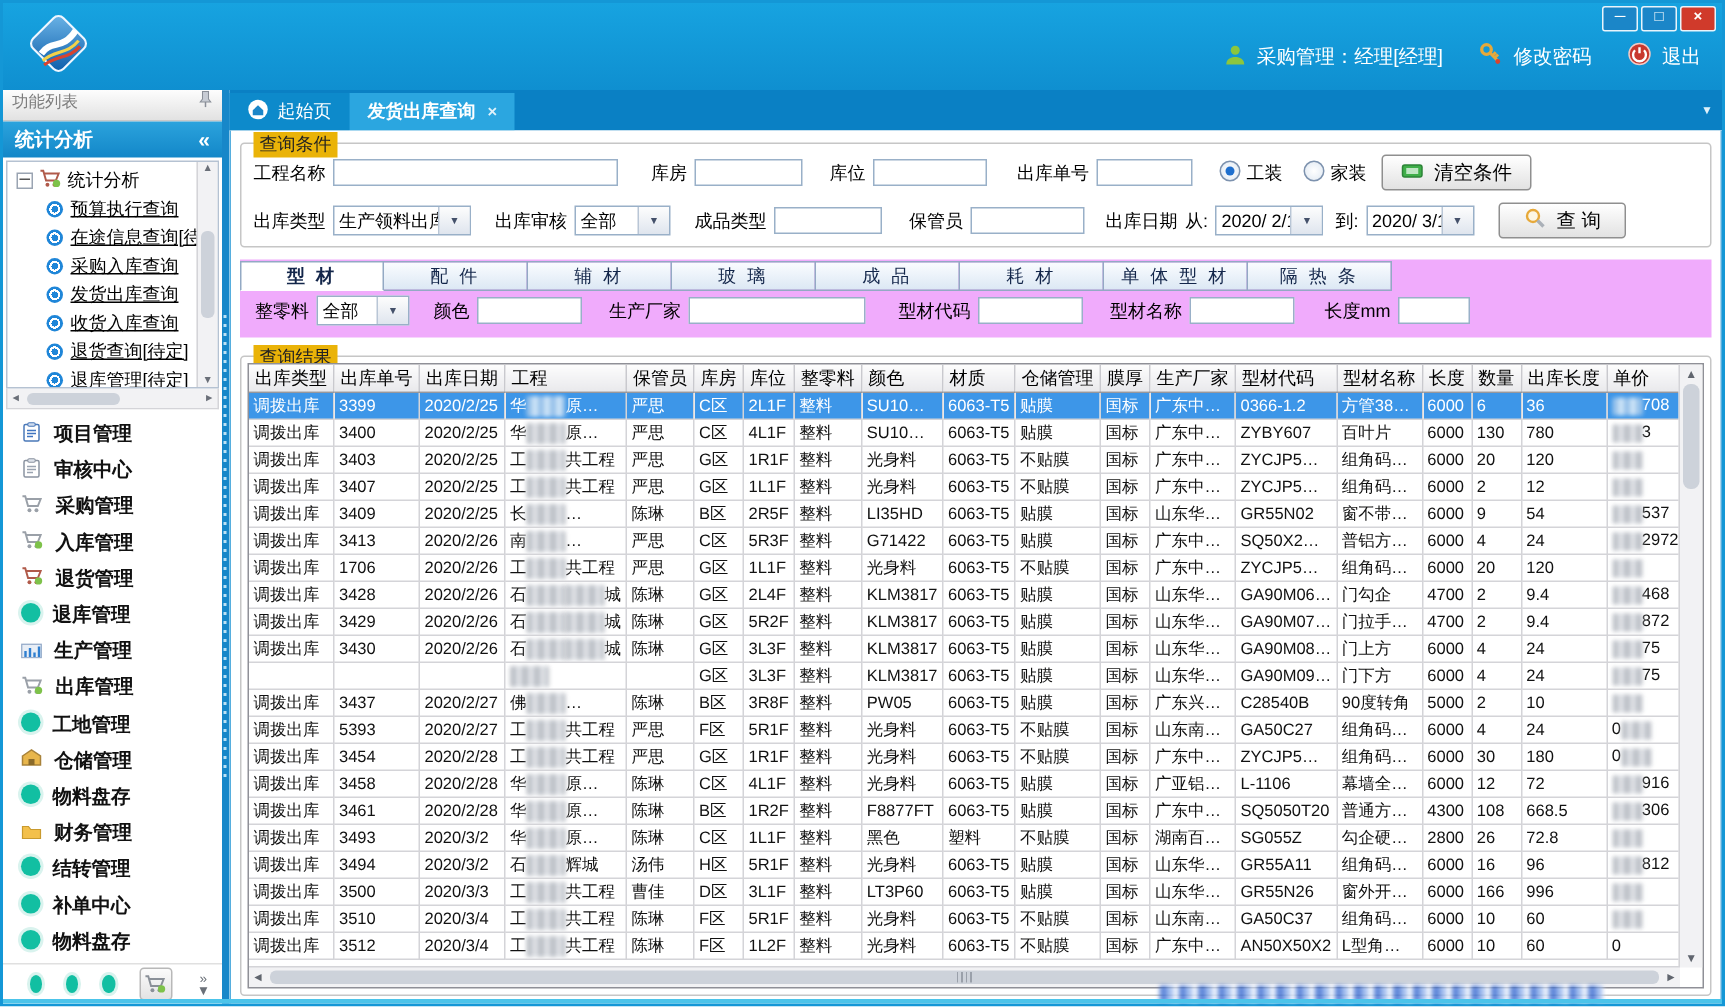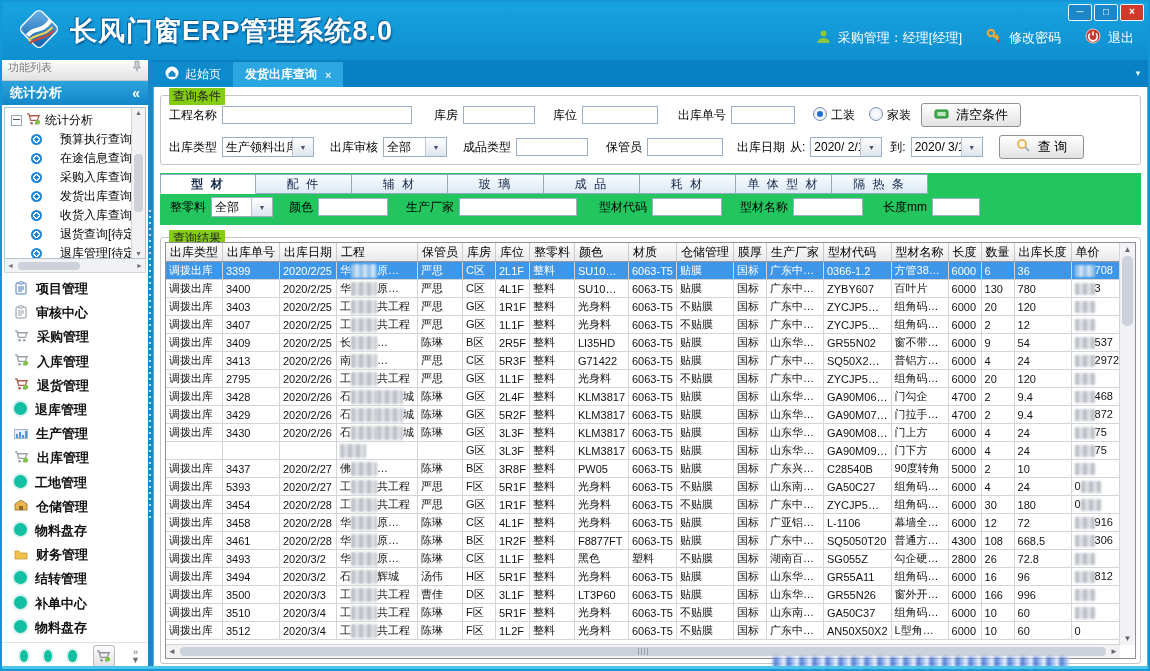--- a/index.html
+++ b/index.html
@@ -32,21 +32,21 @@
      display:flex;justify-content:space-between;padding:0 6px;font-size:11px;color:#7d7d7d;}
   .section-header{height:24px;background:linear-gradient(#2ba3dd,#1387c8);color:#fff;font-size:13px;font-weight:bold;
      display:flex;align-items:center;justify-content:space-between;padding:0 8px;}
   .collapse-glyph{font-size:14px;font-weight:bold;cursor:default;}
   .tree{height:150px;background:#fff;border:1px solid #b5c2d2;margin:2px 2px 0 2px;position:relative;overflow:hidden;font-size:12px;}
   .tree-inner{padding:3px 0 0 6px;}
   .tree-root{display:flex;align-items:center;gap:4px;height:19px;white-space:nowrap;}
   .expander{width:9px;height:9px;border:1px solid #9aa4b2;background:
      linear-gradient(#fff,#fff) , #fff;position:relative;flex:none;}
   .expander::after{content:"";position:absolute;left:1px;right:1px;top:3px;height:1px;background:#555;}
-  .tree-item{display:flex;align-items:center;gap:18px;height:19px;padding-left:20px;white-space:nowrap;cursor:default;}
+  .tree-item{display:flex;align-items:center;gap:5px;height:19px;padding-left:20px;white-space:nowrap;cursor:default;text-decoration:underline;}
   .donut{width:11px;height:11px;border-radius:50%;flex:none;
      background:radial-gradient(circle,#1f86d8 0 2.2px,#ffffff 2.2px 3.6px,#1f86d8 3.6px 5.5px);}
   .tree-vscroll{position:absolute;top:0;right:0;bottom:0;width:13px;background:#f2f2f4;border-left:1px solid #d4d4d8;
      display:flex;flex-direction:column;align-items:center;justify-content:space-between;font-size:7px;color:#6a6f78;padding:1px 0;}
   .tree-vscroll .thumb{flex:none;width:9px;height:58px;background:#cdd2da;border-radius:4px;}
   .tree-hscroll{height:13px;margin:0 2px;background:#f2f2f4;border:1px solid #d4d4d8;border-top:none;
      display:flex;align-items:center;justify-content:space-between;font-size:7px;color:#6a6f78;padding:0 2px;}
   .tree-hscroll .thumb{width:62px;height:8px;background:#cdd2da;border-radius:4px;margin-right:auto;margin-left:4px;}
   .menu{flex:1;display:flex;flex-direction:column;justify-content:space-around;padding:4px 0 2px 12px;background:#fff;}
   .menu-item{display:flex;align-items:center;gap:8px;font-size:13px;font-weight:bold;color:#111;cursor:default;white-space:nowrap;}
@@ -62,36 +62,36 @@
   .tab{height:25px;display:flex;align-items:center;gap:6px;padding:0 12px;color:#fff;font-size:12px;cursor:default;}
   .tab.home{background:#0d8acb;}
   .tab.active{background:#2ba6e0;font-weight:bold;}
   .tabclose{font-size:11px;opacity:.85;margin-left:2px;}
   .tab-caret{position:absolute;right:6px;top:9px;color:#dff1fb;font-size:8px;}
 
   
   .content{flex:1;background:#fff;border:1px solid #56aede;border-top:none;margin:0;position:relative;
      display:flex;flex-direction:column;min-height:0;}
   .gbox{border:1px solid #c6c6c6;border-radius:3px;position:relative;background:#fff;}
-  .gbox>.legend{position:absolute;top:-8px;left:8px;background:#84cc16;padding:0 4px;font-size:12px;color:#222;}
+  .gbox>.legend{position:absolute;top:-8px;left:8px;background:#eab308;padding:0 4px;font-size:12px;color:#222;}
 
   .querybox{margin:8px 6px 2px 6px;height:68px;}
   .qrow{display:flex;align-items:center;height:26px;margin:6px 0 0 8px;font-size:12px;}
   .lab{margin-right:5px;white-space:nowrap;color:#000;}
   .tin{height:18px;border:1px solid #99b0c8;font-size:12px;padding:0 3px;background:#fff;box-sizing:border-box;}
   .combo{height:20px;border:1px solid #99b0c8;background:#fff;display:flex;align-items:center;font-size:12px;box-sizing:border-box;}
   .combo span{flex:1;padding:0 3px;white-space:nowrap;overflow:hidden;}
   .combo .arr{width:14px;align-self:stretch;background:linear-gradient(#fdfdfd,#dfe5ee);border-left:1px solid #b9c6d6;
      display:flex;align-items:center;justify-content:center;font-size:7px;color:#44506a;flex:none;}
   .radio{width:12px;height:12px;border-radius:50%;border:1px solid #7d92ae;background:radial-gradient(#fff,#dfe8f2);display:inline-block;position:relative;margin-right:4px;vertical-align:-2px;}
   .radio.on::after{content:"";position:absolute;inset:3px;border-radius:50%;background:#1f6fce;}
   .btn{border:1px solid #8f8f8f;background:linear-gradient(#ffffff,#e2e2e2);border-radius:3px;height:24px;
      display:flex;align-items:center;gap:7px;padding:0 12px;font-size:13px;cursor:default;white-space:nowrap;}
 
-  .blueband{background:#22c55e;margin:6px 6px 0 6px;padding-bottom:5px;}
+  .blueband{background:#f0abfc;margin:6px 6px 0 6px;padding-bottom:5px;}
   .mattabs{display:flex;height:21px;align-items:flex-end;}
   .mtab{width:96px;height:20px;box-sizing:border-box;border:1px solid #93a9c4;border-left:none;
      background:linear-gradient(#fafcff,#dce8f4);font-size:12px;display:flex;align-items:center;justify-content:center;
      letter-spacing:2px;color:#13264a;cursor:default;white-space:nowrap;}
   .mtab:first-child{border-left:1px solid #93a9c4;}
   .mtab.active{background:#fff;font-weight:bold;border-bottom:1px solid #fff;}
   .subfilter{display:flex;align-items:center;height:26px;font-size:12px;padding-left:10px;}
 
   .resultsbox{flex:1;margin:12px 6px 4px 6px;display:flex;flex-direction:column;min-height:0;}
   .grid{flex:1;margin:4px 4px 4px 4px;border:1px solid #8f9097;position:relative;overflow:hidden;min-height:0;background:#fff;}
@@ -137,21 +137,20 @@
               </linearGradient>
             </defs>
           <g transform="rotate(45 24 23)">
               <rect x="9" y="8" width="30" height="30" rx="5" fill="url(#lg1)" stroke="#eef6ff" stroke-width="1.5"></rect>
             </g>
           <path d="M12 30 C19 20 27 28 36 14" stroke="#fff" stroke-width="4.5" fill="none"></path>
           <path d="M13 35 C22 27 30 31 38 21" stroke="#f3d24a" stroke-width="2.2" fill="none"></path>
           <path d="M14 38 C23 31 31 34 39 25" stroke="#d8432f" stroke-width="2.2" fill="none"></path>
         </svg>
       </span>
-      <span class="apptitle">长风门窗ERP管理系统8.0</span>
     </div>
     <div class="win-controls">
       <div class="wbtn">─</div>
       <div class="wbtn">□</div>
       <div class="wbtn close">×</div>
     </div>
     <div class="user-area">
       <span>
         <svg width="15" height="15">
             <circle cx="7.5" cy="4.5" r="3" fill="#8cc63e"></circle>
@@ -648,21 +647,21 @@
                       <td>广东中…</td>
                       <td>SQ50X2…</td>
                       <td>普铝方…</td>
                       <td>6000</td>
                       <td>4</td>
                       <td>24</td>
                       <td><span class="mosaic m-price"></span>2972</td>
                     </tr>
                     <tr>
                       <td>调拨出库</td>
-                      <td>2795</td>
+                      <td>1706</td>
                       <td>2020/2/26</td>
                       <td>工<span class="mosaic m-proj"></span>共工程</td>
                       <td>严思</td>
                       <td>G区</td>
                       <td>1L1F</td>
                       <td>整料</td>
                       <td>光身料</td>
                       <td>6063-T5</td>
                       <td>不贴膜</td>
                       <td>国标</td>

